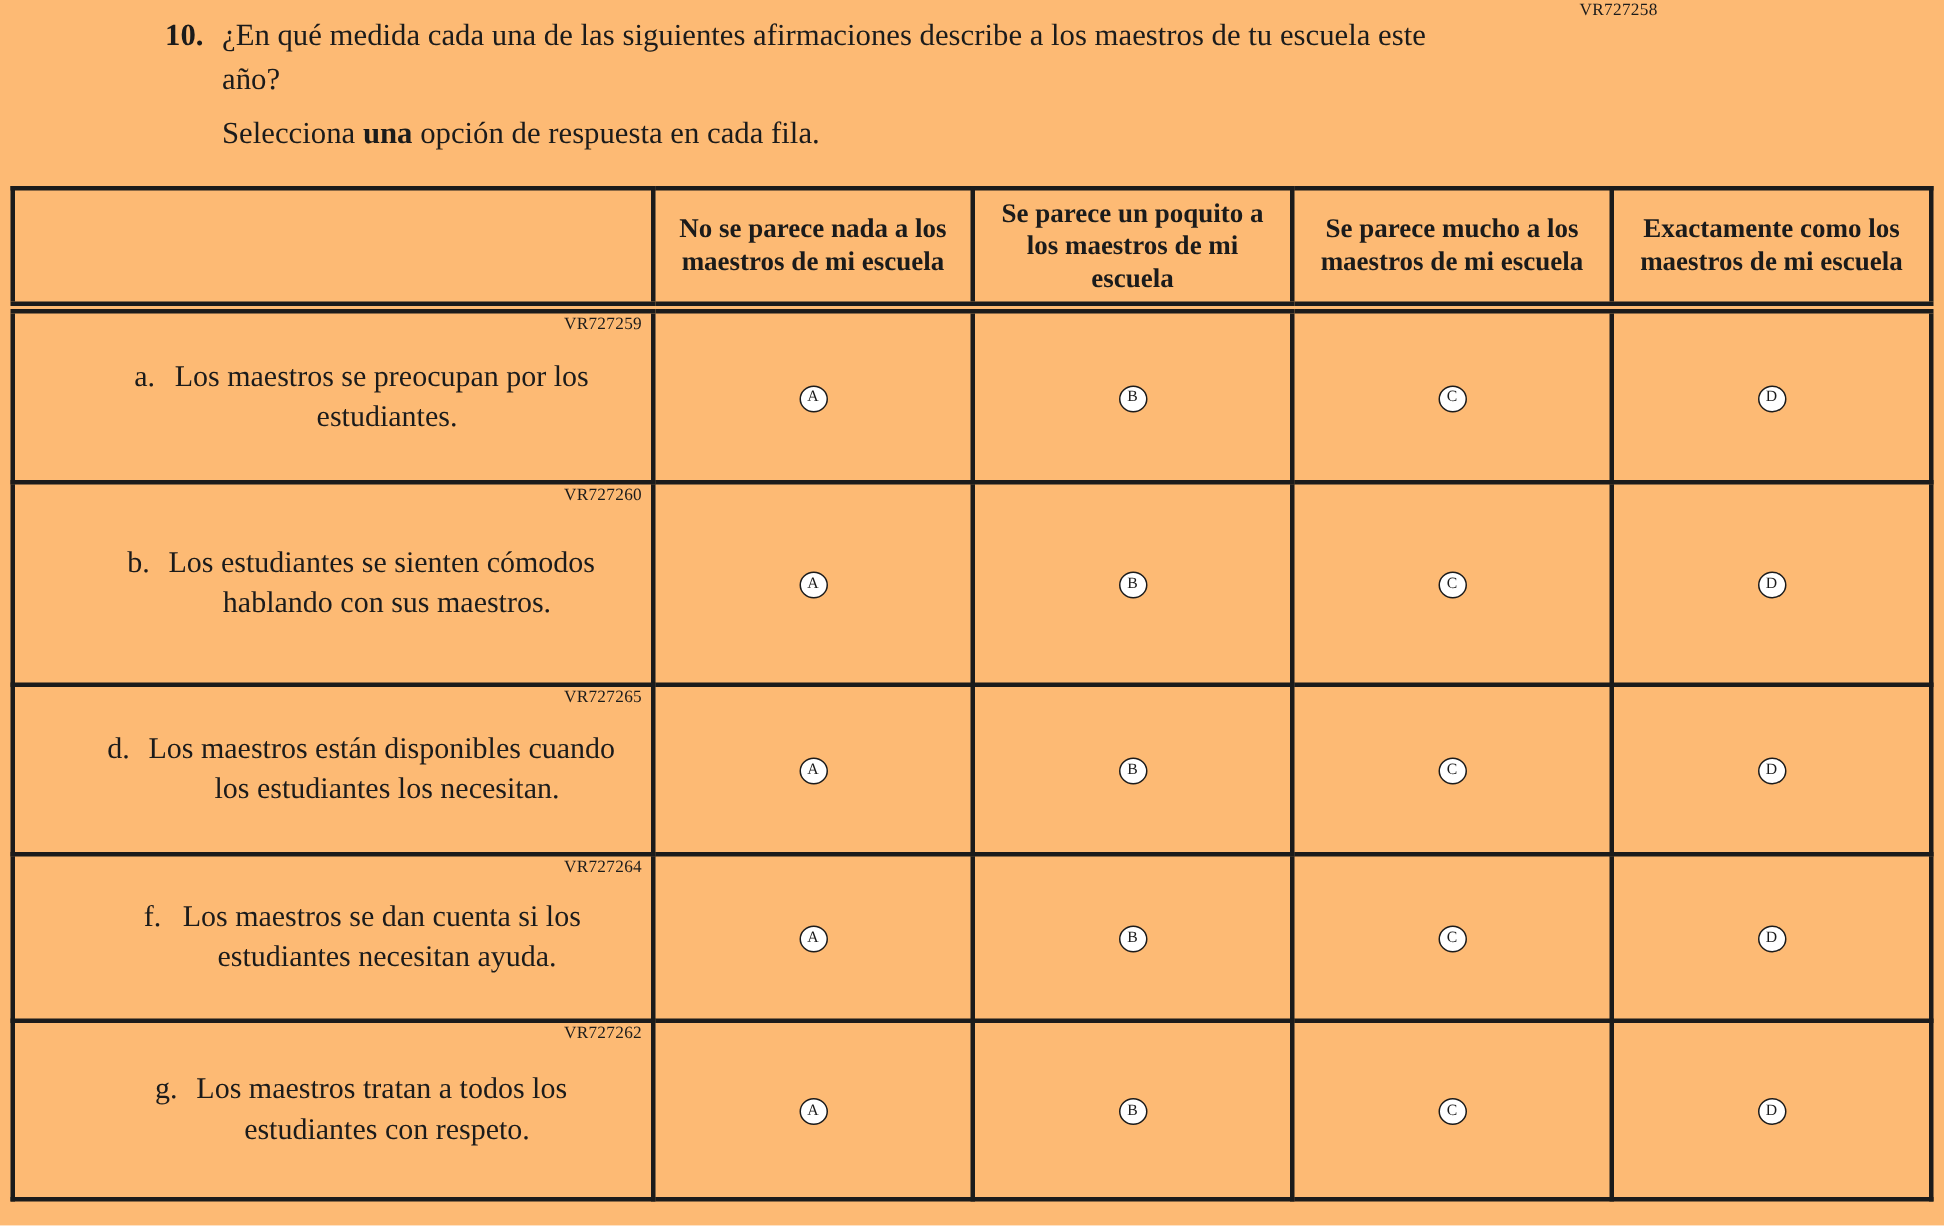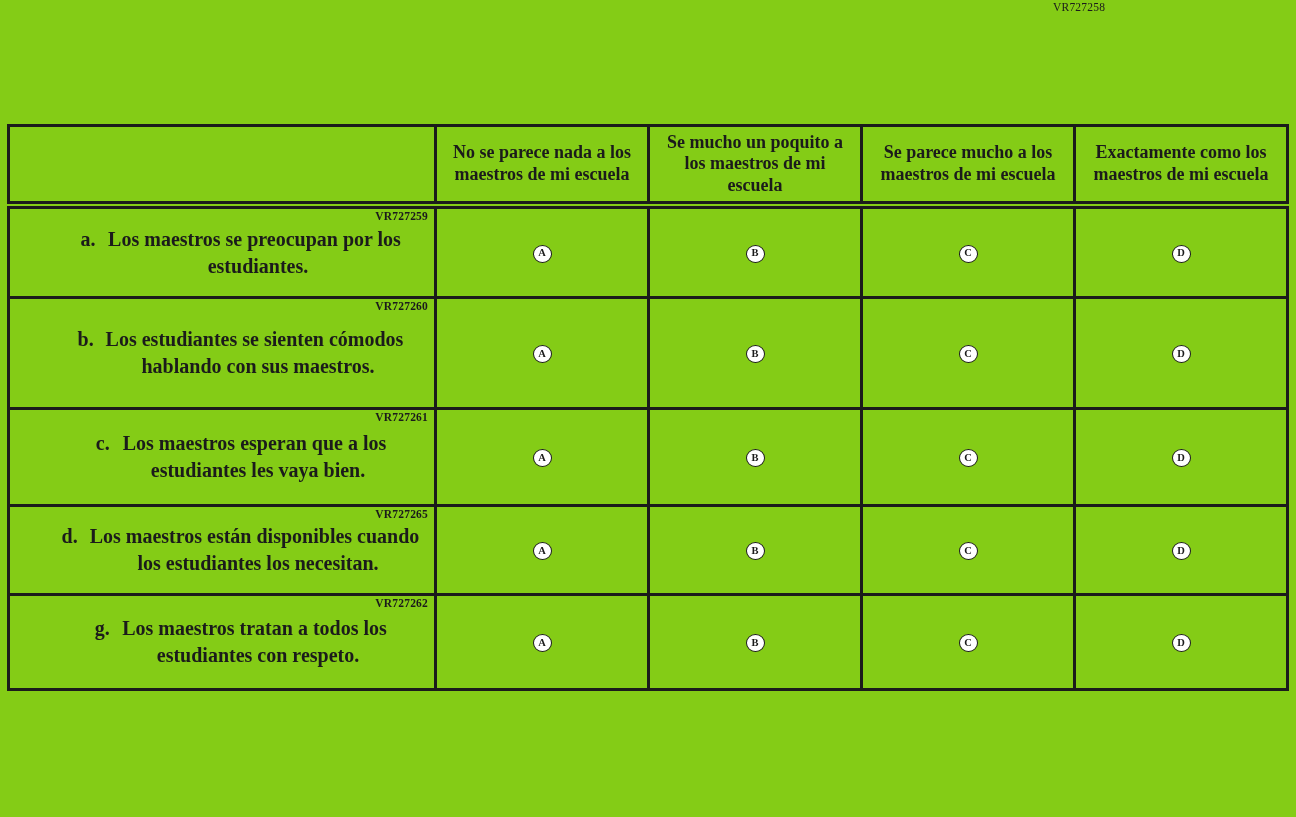--- a/index.html
+++ b/index.html
@@ -4,21 +4,21 @@
 <style>
   html, body {
     margin: 0;
     padding: 0;
     background: #ffffff;
   }
   .page {
     position: relative;
     width: 1296px;
     height: 817px;
-    background: #84cc16;
+    background: #fdba74;
     color: #1b1b1b;
     font-family: "Liberation Serif", "DejaVu Serif", serif;
     overflow: hidden;
   }
   .page-code {
     position: absolute;
     top: 1px;
     left: 1053px;
     font-size: 11.5px;
     letter-spacing: 0.2px;
@@ -55,22 +55,21 @@
     top: 124px;
     left: 7px;
     width: 1281px;
     border-collapse: collapse;
     table-layout: fixed;
   }
   table.matrix col.c-stmt { width: 427px; }
   table.matrix col.c-opt  { width: 213px; }
   table.matrix th, table.matrix td {
     border: 3px solid #1b1b1b;
-    padding: 4px;
-    font-weight: bold;
+    padding: 16px;
   }
   table.matrix thead th {
     border-bottom: 8px double #1b1b1b;
     font-size: 18px;
     font-weight: bold;
     line-height: 1.2;
     text-align: center;
     vertical-align: middle;
     padding: 4px 6px;
     height: 66px;
@@ -125,34 +124,43 @@
   tr.r-f  td { height: 76px; }
   tr.r-g  td { height: 84px; }
 </style>
 </head>
 <body>
 
 <div class="page">
 
   <div class="page-code">VR727258</div>
 
+  <div class="question-block">
+    <div class="q-row">
+      <span class="q-number">10.</span>
+      <span class="q-text">¿En qué medida cada una de las siguientes afirmaciones describe a los maestros de tu escuela este año?</span>
+    </div>
+    <div class="instruction">
+      <span>Selecciona </span><span class="b">una</span><span> opción de respuesta en cada fila.</span>
+    </div>
+  </div>
 
   <table class="matrix">
     <colgroup>
       <col class="c-stmt">
         <col class="c-opt">
         <col class="c-opt">
         <col class="c-opt">
         <col class="c-opt">
     </colgroup>
     <thead>
       <tr>
         <th></th>
         <th>No se parece nada a los maestros de mi escuela</th>
-        <th>Se mucho un poquito a los maestros de mi escuela</th>
+        <th>Se parece un poquito a los maestros de mi escuela</th>
         <th>Se parece mucho a los maestros de mi escuela</th>
         <th>Exactamente como los maestros de mi escuela</th>
       </tr>
     </thead>
     <tbody>
 
       <tr class="r-a">
         <td class="statement-cell">
           <span class="row-code">VR727259</span>
           <p class="stmt"><span class="row-letter">a.</span><span>Los maestros se preocupan por los estudiantes.</span></p>
@@ -167,43 +175,43 @@
         <td class="statement-cell">
           <span class="row-code">VR727260</span>
           <p class="stmt"><span class="row-letter">b.</span><span>Los estudiantes se sienten cómodos hablando con sus maestros.</span></p>
         </td>
         <td class="option-cell"><span class="bubble">A</span></td>
         <td class="option-cell"><span class="bubble">B</span></td>
         <td class="option-cell"><span class="bubble">C</span></td>
         <td class="option-cell"><span class="bubble">D</span></td>
       </tr>
 
-      <tr class="r-c">
-        <td class="statement-cell">
-          <span class="row-code">VR727261</span>
-          <p class="stmt"><span class="row-letter">c.</span><span>Los maestros esperan que a los estudiantes les vaya bien.</span></p>
-        </td>
-        <td class="option-cell"><span class="bubble">A</span></td>
-        <td class="option-cell"><span class="bubble">B</span></td>
-        <td class="option-cell"><span class="bubble">C</span></td>
-        <td class="option-cell"><span class="bubble">D</span></td>
-      </tr>
 
       <tr class="r-d">
         <td class="statement-cell">
           <span class="row-code">VR727265</span>
           <p class="stmt"><span class="row-letter">d.</span><span>Los maestros están disponibles cuando los estudiantes los necesitan.</span></p>
         </td>
         <td class="option-cell"><span class="bubble">A</span></td>
         <td class="option-cell"><span class="bubble">B</span></td>
         <td class="option-cell"><span class="bubble">C</span></td>
         <td class="option-cell"><span class="bubble">D</span></td>
       </tr>
 
 
+      <tr class="r-f">
+        <td class="statement-cell">
+          <span class="row-code">VR727264</span>
+          <p class="stmt"><span class="row-letter">f.</span><span>Los maestros se dan cuenta si los estudiantes necesitan ayuda.</span></p>
+        </td>
+        <td class="option-cell"><span class="bubble">A</span></td>
+        <td class="option-cell"><span class="bubble">B</span></td>
+        <td class="option-cell"><span class="bubble">C</span></td>
+        <td class="option-cell"><span class="bubble">D</span></td>
+      </tr>
 
       <tr class="r-g">
         <td class="statement-cell">
           <span class="row-code">VR727262</span>
           <p class="stmt"><span class="row-letter">g.</span><span>Los maestros tratan a todos los estudiantes con respeto.</span></p>
         </td>
         <td class="option-cell"><span class="bubble">A</span></td>
         <td class="option-cell"><span class="bubble">B</span></td>
         <td class="option-cell"><span class="bubble">C</span></td>
         <td class="option-cell"><span class="bubble">D</span></td>

